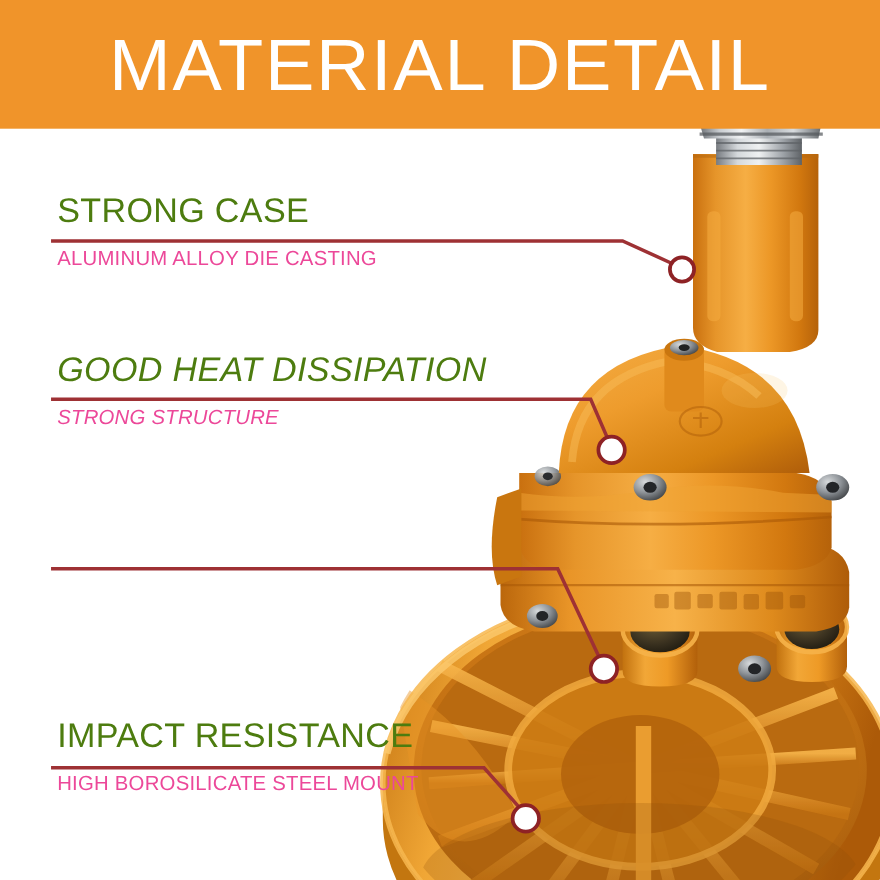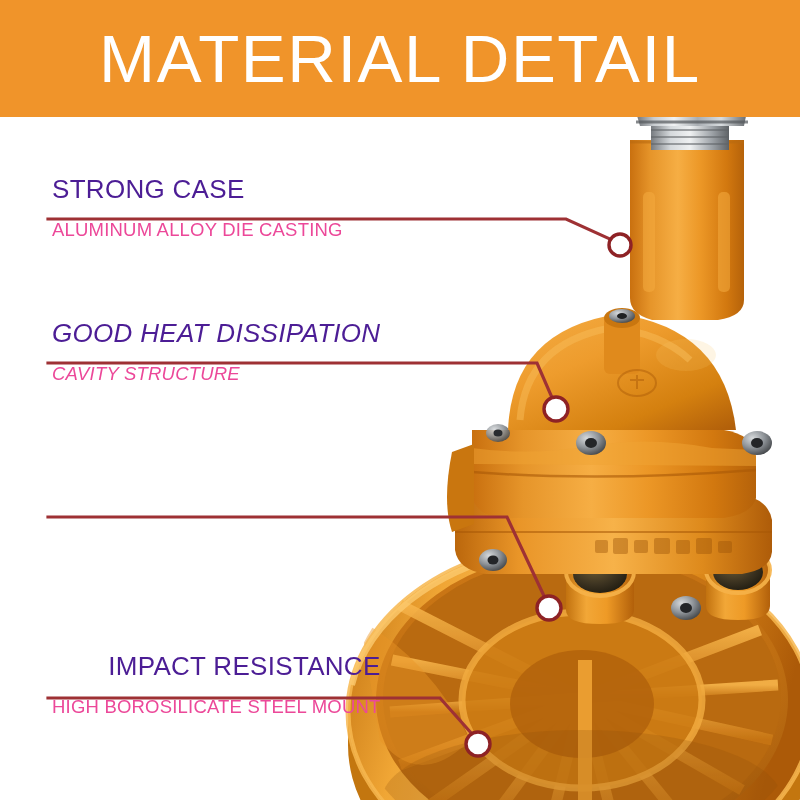--- a/index.html
+++ b/index.html
@@ -46,22 +46,22 @@
     overflow: hidden;
   }
   .product-stage svg { display: block; }
 
   
   .callout {
     position: absolute;
     z-index: 30;
   }
   .callout-heading {
-    color: #4c1d95;
-    font-size: 26px;
+    color: #4d7c0f;
+    font-size: 31px;
     font-weight: 400;
     line-height: 1.02;
     white-space: nowrap;
     letter-spacing: 0.3px;
   }
   .callout-sub {
     color: #ec4899;
     font-size: 18.5px;
     line-height: 1.28;
     letter-spacing: 0.2px;
@@ -80,21 +80,21 @@
     position: absolute;
     left: 0; top: 0;
     width: 800px; height: 800px;
     z-index: 25;
     pointer-events: none;
   }
 
   .c1 { left: 52px; top: 176px; }
   .c2 { left: 52px; top: 320px; font-style: italic; }
   .c3 { left: 52px; top: 470px; }
-  .c4 { left: 52px; top: 653px; text-align: right; }
+  .c4 { left: 52px; top: 653px; }
 
   .c1 .callout-sub, .c2 .callout-sub, .c3 .callout-sub, .c4 .callout-sub {
     margin-top: 15px;
   }
 </style>
 </head>
 <body>
 
 <div id="page">
 
@@ -339,21 +339,21 @@
   <div class="callout c1">
     <div class="callout-heading">STRONG CASE</div>
     <div class="callout-sub">
       <span class="line">ALUMINUM ALLOY DIE CASTING</span>
     </div>
   </div>
 
   <div class="callout c2">
     <div class="callout-heading">GOOD HEAT DISSIPATION</div>
     <div class="callout-sub">
-      <span class="line">CAVITY STRUCTURE</span>
+      <span class="line">STRONG STRUCTURE</span>
     </div>
   </div>
 
 
   <div class="callout c4">
     <div class="callout-heading">IMPACT RESISTANCE</div>
     <div class="callout-sub">
       <span class="line">HIGH BOROSILICATE STEEL MOUNT</span>
     </div>
   </div>

